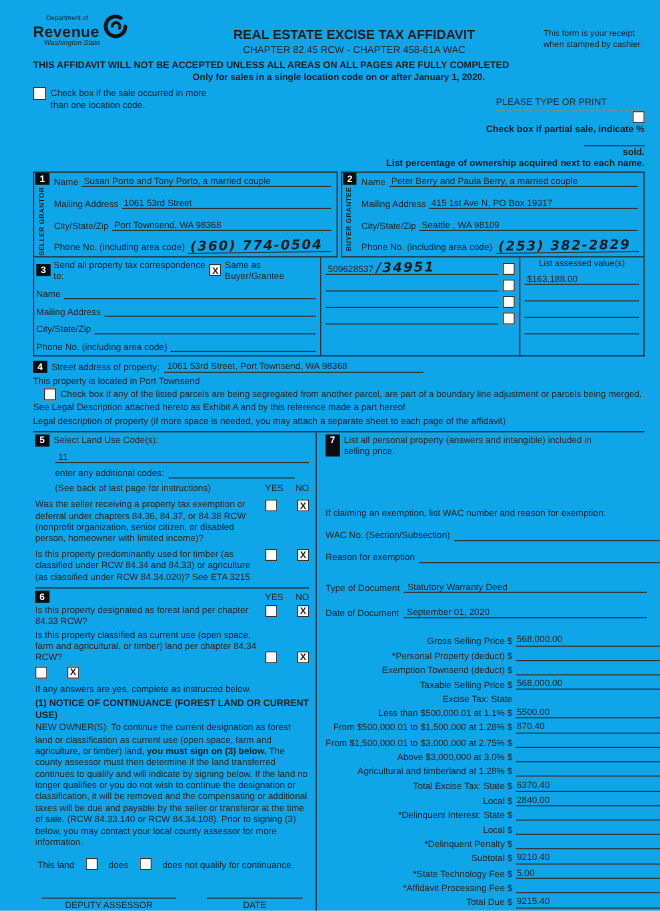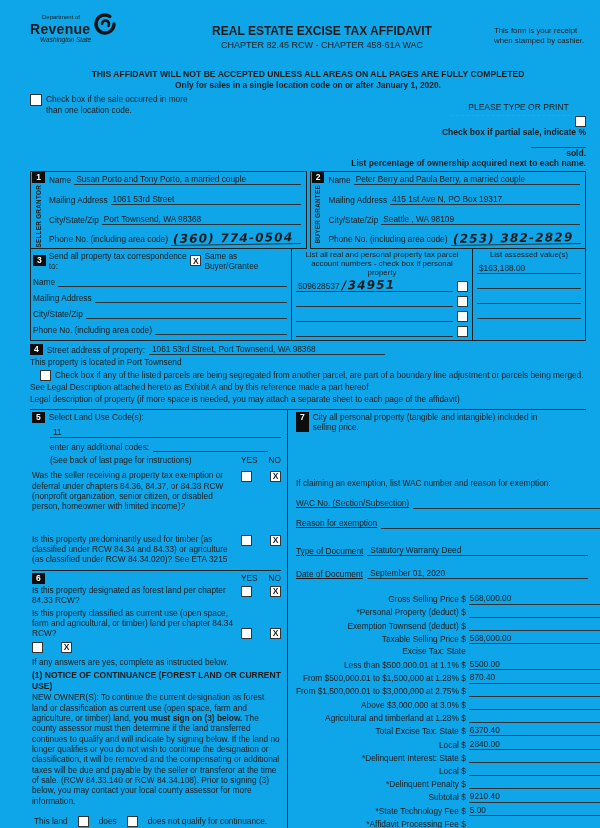--- a/index.html
+++ b/index.html
@@ -15,30 +15,30 @@
   .logo-inner { display:flex; align-items:flex-start; }
   .lt-col { display:flex; flex-direction:column; }
   .lt-small { font-size:6px; margin-left:12px; }
   .lt-big { font-size:14px; font-weight:bold; letter-spacing:.3px; line-height:1; }
   .lt-sub { font-size:6.5px; font-style:italic; margin-left:10px; }
   .swirl { margin-left:2px; margin-top:-2px; }
   .title-block { flex:1; text-align:center; padding-top:10px; }
   .t1 { font-size:12px; font-weight:bold; }
   .t2 { font-size:9px; margin-top:1px; }
   .receipt { width:92px; font-size:7.8px; padding-top:12px; }
-  .warning { text-align:center; font-weight:bold; font-size:8.6px; margin-top:18px; }
+  .warning { font-weight:bold; font-size:8.6px; margin-top:3px; }
   .onlyfor { text-align:center; font-weight:bold; font-size:8.4px; }
   
   .cb { width:10px; height:10px; border:1px solid #333; display:inline-flex; align-items:center;
         justify-content:center; font-size:8.5px; font-weight:bold; flex:none; background:#fff; }
   .cb.sm { width:9px; height:9px; }
   
   .loc-row { display:flex; align-items:flex-start; margin-top:4px; }
   .loc-label { width:150px; margin-left:4px; }
-  .ptp { margin-left:auto; width:135px; text-align:center; font-size:8.5px; padding-top:8px;
+  .ptp { margin-left:auto; width:135px; font-size:8.5px; padding-top:8px;
          border-bottom:1px dashed #888; padding-bottom:2px; }
   .partial-row { display:flex; align-items:flex-end; margin:0 0 2px 28px; font-weight:bold; font-size:8.5px;flex-direction:column; }
   .blankline { display:inline-block; border-bottom:1px solid #333; height:9px; }
   
   .parties { display:flex; gap:3px; margin-top:2px; }
   .party { flex:1; border:1.6px solid #222; display:flex; min-height:66px; }
   .pside { width:15px; display:flex; flex-direction:column; align-items:center; }
   .vert { writing-mode:vertical-rl; transform:rotate(180deg); font-size:6.3px; font-weight:bold;
           line-height:1.15; letter-spacing:.3px; margin-top:2px; text-align:center; }
   .num { display:inline-block; background:#0d0d0d; color:#fff; font-weight:bold; font-size:8.5px;
@@ -87,21 +87,21 @@
   .sigpair { display:flex; gap:28px; margin:16px 6px 0; }
   .sigcol { text-align:center; }
   .sigcol .sigline { border-bottom:1px solid #333; height:9px; }
   .sigcol .siglab { font-size:8.2px; margin-top:1px; }
   .c1 { flex:1.4; } .c2 { flex:1; }
   
   .s7head { display:flex; gap:4px; }
   .s7title { width:235px; }
   .exintro { margin-top:46px; }
   .wrow { display:flex; align-items:flex-end; margin-top:9px; }
-  .wrow .lbl { white-space:nowrap; margin-right:4px;text-decoration:underline; }
+  .wrow .lbl { white-space:nowrap; margin-right:4px; }
   .wrow .val { flex:1; border-bottom:1px solid #333; min-height:10px; padding:0 3px; max-width:215px; }
   .taxes { margin-top:14px; }
   .taxrow { display:flex; align-items:flex-end; margin-top:2.1px; }
   .taxrow .tl { flex:1; text-align:right; padding-right:3px; white-space:nowrap; }
   .taxrow .tv { width:148px; border-bottom:1px solid #333; min-height:10px; padding:0 1px; flex:none; }
   .taxrow .tv.nl { border-bottom:none; }
   .minimum { font-weight:bold; font-size:8.6px; text-align:center; margin-top:3px; }
   .seeinstr { text-align:center; margin-top:2px; }
   b { font-weight:bold; }
 </style>
@@ -223,21 +223,20 @@
       <div class="frow">
             <span class="lbl">City/State/Zip</span>
             <span class="val"></span>
           </div>
       <div class="frow">
             <span class="lbl">Phone No. (including area code)</span>
             <span class="val"></span>
           </div>
     </div>
     <div class="s3m">
-      <div class="colhead">List all real and personal property tax parcel account numbers - check box if personal property</div>
       <div class="prow">
         <span class="val"><span>509628537</span> <span class="hand">/34951</span></span>
         <span class="cb sm"></span>
       </div>
       <div class="prow">
             <span class="val"></span>
             <span class="cb sm"></span>
           </div>
       <div class="prow">
             <span class="val"></span>
@@ -299,21 +298,21 @@
               <span>NO</span>
             </span>
       </div>
       <div class="qrow">
         <span class="qtext">Was the seller receiving a property tax exemption or deferral under chapters 84.36, 84.37, or 84.38 RCW (nonprofit organization, senior citizen, or disabled person, homeowner with limited income)?</span>
         <span class="qboxes">
           <span class="cb sm"></span>
           <span class="cb sm">X</span>
         </span>
       </div>
-      <div class="qrow" style="margin-top:22px">
+      <div class="qrow" style="margin-top:3px">
         <span class="qtext">Is this property predominantly used for timber (as classified under RCW 84.34 and 84.33) or agriculture (as classified under RCW 84.34.020)? See ETA 3215</span>
         <span class="qboxes">
           <span class="cb sm"></span>
           <span class="cb sm">X</span>
         </span>
       </div>
 
       <div class="sec6">
         <div class="sechead">
           <span class="num">6</span>
@@ -364,21 +363,21 @@
         </div>
         <div class="ntitle" style="margin-top:10px">(2) NOTICE OF COMPLIANCE (HISTORIC PROPERTY)</div>
         <div class="npara"><span>NEW OWNER(S): To continue special valuation as historic property, </span></div>
 
       </div>
     </div>
 
     <div class="colR">
       <div class="s7head">
         <span class="num">7</span>
-        <span class="s7title">City all personal property (tangible and intangible) included in selling price.</span>
+        <span class="s7title">List all personal property (answers and intangible) included in selling price.</span>
       </div>
       <div class="exintro">If claiming an exemption, list WAC number and reason for exemption:</div>
       <div class="wrow">
         <span class="lbl">WAC No. (Section/Subsection)</span>
         <span class="val"></span>
       </div>
       <div class="wrow">
         <span class="lbl">Reason for exemption</span>
         <span class="val"></span>
       </div>

